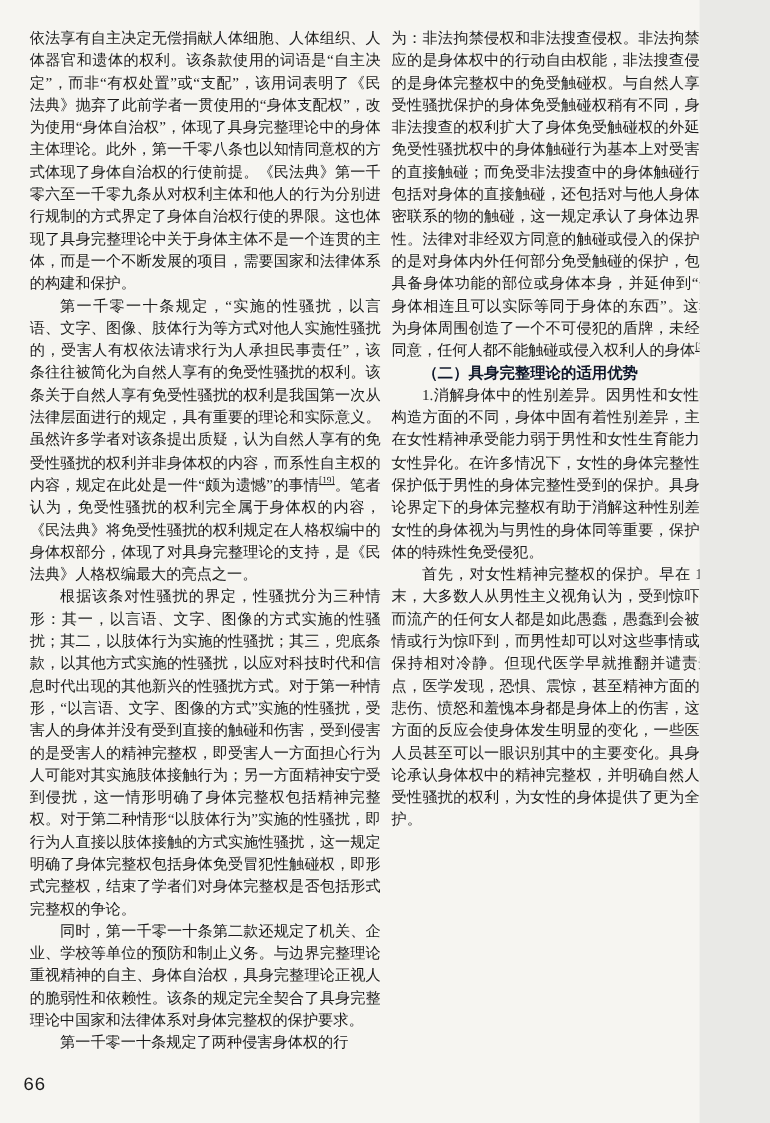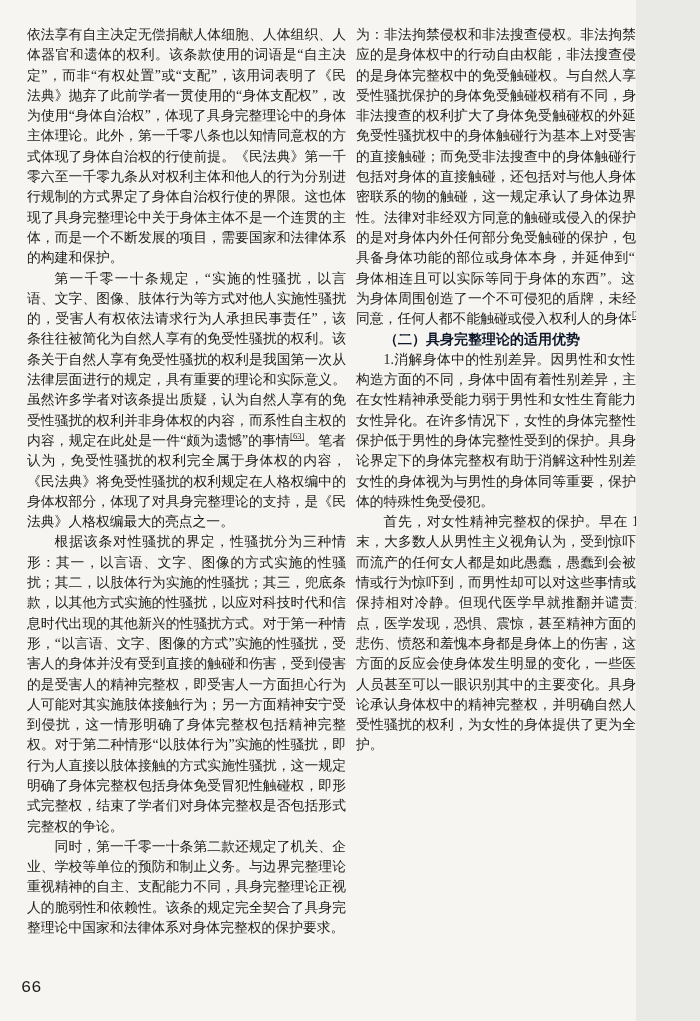--- a/index.html
+++ b/index.html
@@ -55,23 +55,24 @@
     font-family: Liberation Mono, monospace;
   }
 </style>
 </head>
 <body>
 
 <div class="page">
 
   <div class="col col-left">
     <p class="body">依法享有自主决定无偿捐献人体细胞、人体组织、人体器官和遗体的权利。该条款使用的词语是“自主决定”，而非“有权处置”或“支配”，该用词表明了《民法典》抛弃了此前学者一贯使用的“身体支配权”，改为使用“身体自治权”，体现了具身完整理论中的身体主体理论。此外，第一千零八条也以知情同意权的方式体现了身体自治权的行使前提。《民法典》第一千零六至一千零九条从对权利主体和他人的行为分别进行规制的方式界定了身体自治权行使的界限。这也体现了具身完整理论中关于身体主体不是一个连贯的主体，而是一个不断发展的项目，需要国家和法律体系的构建和保护。</p>
-    <p class="body indent"><span>第一千零一十条规定，“实施的性骚扰，以言语、文字、图像、肢体行为等方式对他人实施性骚扰的，受害人有权依法请求行为人承担民事责任”，该条往往被简化为自然人享有的免受性骚扰的权利。该条关于自然人享有免受性骚扰的权利是我国第一次从法律层面进行的规定，具有重要的理论和实际意义。虽然许多学者对该条提出质疑，认为自然人享有的免受性骚扰的权利并非身体权的内容，而系性自主权的内容，规定在此处是一件“颇为遗憾”的事情</span><sup class="fnref">[63]</sup><span>。笔者认为，免受性骚扰的权利完全属于身体权的内容，《民法典》将免受性骚扰的权利规定在人格权编中的身体权部分，体现了对具身完整理论的支持，是《民法典》人格权编最大的亮点之一。</span></p>
+    <p class="body indent"><span>第一千零一十条规定，“实施的性骚扰，以言语、文字、图像、肢体行为等方式对他人实施性骚扰的，受害人有权依法请求行为人承担民事责任”，该条往往被简化为自然人享有的免受性骚扰的权利。该条关于自然人享有免受性骚扰的权利是我国第一次从法律层面进行的规定，具有重要的理论和实际意义。虽然许多学者对该条提出质疑，认为自然人享有的免受性骚扰的权利并非身体权的内容，而系性自主权的内容，规定在此处是一件“颇为遗憾”的事情</span><sup class="fnref">[19]</sup><span>。笔者认为，免受性骚扰的权利完全属于身体权的内容，《民法典》将免受性骚扰的权利规定在人格权编中的身体权部分，体现了对具身完整理论的支持，是《民法典》人格权编最大的亮点之一。</span></p>
     <p class="body indent">根据该条对性骚扰的界定，性骚扰分为三种情形：其一，以言语、文字、图像的方式实施的性骚扰；其二，以肢体行为实施的性骚扰；其三，兜底条款，以其他方式实施的性骚扰，以应对科技时代和信息时代出现的其他新兴的性骚扰方式。对于第一种情形，“以言语、文字、图像的方式”实施的性骚扰，受害人的身体并没有受到直接的触碰和伤害，受到侵害的是受害人的精神完整权，即受害人一方面担心行为人可能对其实施肢体接触行为；另一方面精神安宁受到侵扰，这一情形明确了身体完整权包括精神完整权。对于第二种情形“以肢体行为”实施的性骚扰，即行为人直接以肢体接触的方式实施性骚扰，这一规定明确了身体完整权包括身体免受冒犯性触碰权，即形式完整权，结束了学者们对身体完整权是否包括形式完整权的争论。</p>
-    <p class="body indent">同时，第一千零一十条第二款还规定了机关、企业、学校等单位的预防和制止义务。与边界完整理论重视精神的自主、支配能力不同，具身完整理论正视人的脆弱性和依赖性。该条的规定完全契合了具身完整理论中国家和法律体系对身体完整权的保护要求。</p>
+    <p class="body indent">同时，第一千零一十条第二款还规定了机关、企业、学校等单位的预防和制止义务。与边界完整理论重视精神的自主、身体自治权，具身完整理论正视人的脆弱性和依赖性。该条的规定完全契合了具身完整理论中国家和法律体系对身体完整权的保护要求。</p>
+    <p class="body indent">第一千零一十条规定了两种侵害身体权的行</p>
   </div>
 
   <div class="col col-right">
     <p class="body"><span>为：非法拘禁侵权和非法搜查侵权。非法拘禁侵权对应的是身体权中的行动自由权能，非法搜查侵权对应的是身体完整权中的免受触碰权。与自然人享有的免受性骚扰保护的身体免受触碰权稍有不同，身体免受非法搜查的权利扩大了身体免受触碰权的外延。因为免受性骚扰权中的身体触碰行为基本上对受害人身体的直接触碰；而免受非法搜查中的身体触碰行为不仅包括对身体的直接触碰，还包括对与他人身体具有紧密联系的物的触碰，这一规定承认了身体边界的延展性。法律对非经双方同意的触碰或侵入的保护中隐含的是对身体内外任何部分免受触碰的保护，包括任何具备身体功能的部位或身体本身，并延伸到“任何与身体相连且可以实际等同于身体的东西”。这种保护为身体周围创造了一个不可侵犯的盾牌，未经权利人同意，任何人都不能触碰或侵入权利人的身体</span><sup class="fnref">[38]</sup><span>。</span></p>
     <p class="heading">（二）具身完整理论的适用优势</p>
     <p class="body indent">1.消解身体中的性别差异。因男性和女性在生理构造方面的不同，身体中固有着性别差异，主要体现在女性精神承受能力弱于男性和女性生育能力造成的女性异化。在许多情况下，女性的身体完整性受到的保护低于男性的身体完整性受到的保护。具身完整理论界定下的身体完整权有助于消解这种性别差异，将女性的身体视为与男性的身体同等重要，保护女性身体的特殊性免受侵犯。</p>
     <p class="body indent">首先，对女性精神完整权的保护。早在 18 世纪末，大多数人从男性主义视角认为，受到惊吓并因此而流产的任何女人都是如此愚蠢，愚蠢到会被某些事情或行为惊吓到，而男性却可以对这些事情或行为等保持相对冷静。但现代医学早就推翻并谴责这种观点，医学发现，恐惧、震惊，甚至精神方面的焦虑、悲伤、愤怒和羞愧本身都是身体上的伤害，这些精神方面的反应会使身体发生明显的变化，一些医学专业人员甚至可以一眼识别其中的主要变化。具身完整理论承认身体权中的精神完整权，并明确自然人享有免受性骚扰的权利，为女性的身体提供了更为全面的保护。</p>
   </div>
 
   <div class="page-number">66</div>

